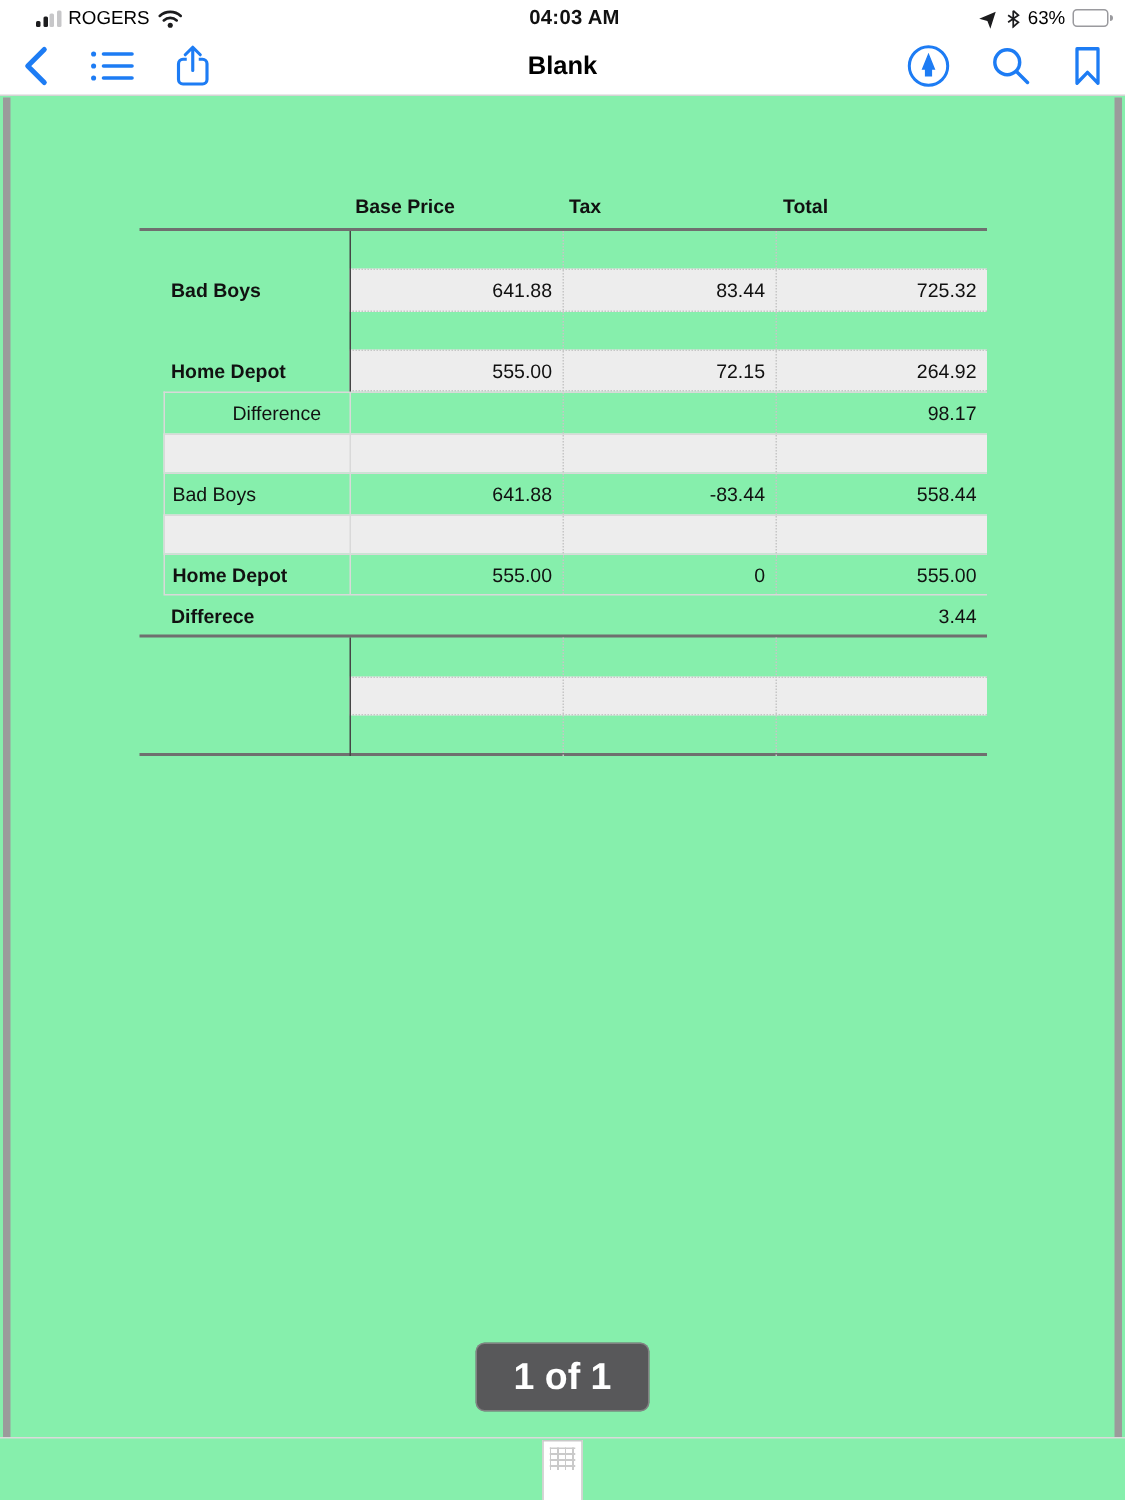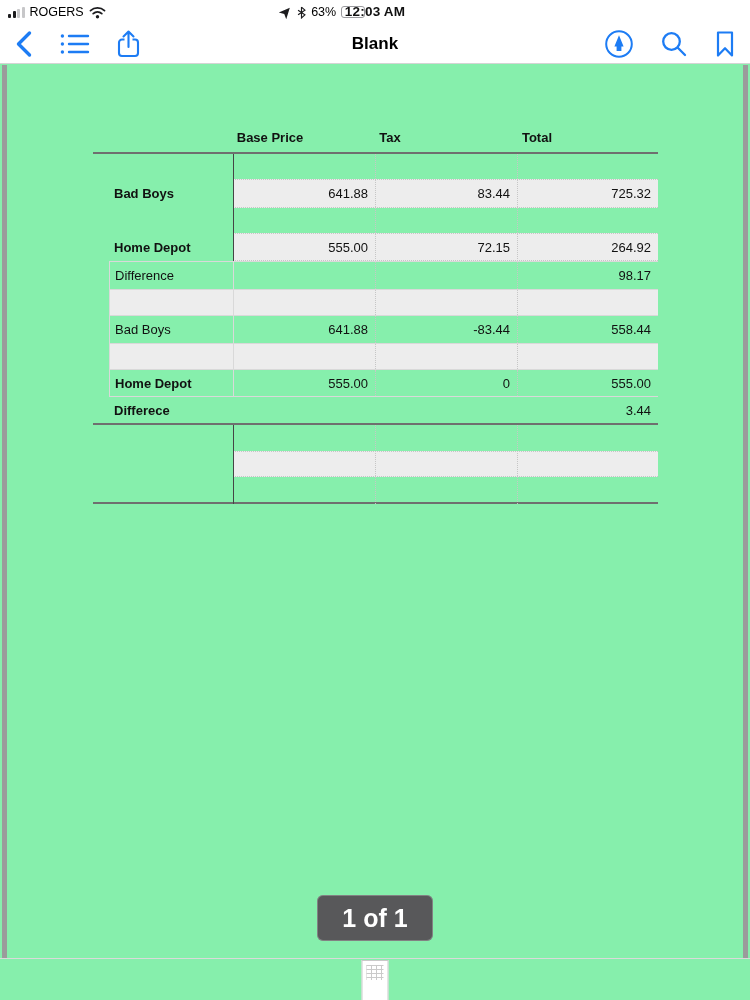--- a/index.html
+++ b/index.html
@@ -4,21 +4,21 @@
 <style>
   * { margin:0; padding:0; box-sizing:border-box; }
   html,body { width:750px; height:1000px; background:#fff; font-family:"Liberation Sans","DejaVu Sans",sans-serif; color:#111; overflow:hidden; }
 
   :root{
     --accent:#1d7cf4; --shade:#ededed; --dark-line:#6f6f6f; --dark-vline:#454545;
     --light-line:#d9d9d9; --dot-line:#c6c6c6; --pager-bg:#58585a;
   }
 
   
-  .status-bar{ height:22px; display:flex; align-items:center; justify-content:flex-start; padding:12px 8px; font-size:12px; }
+  .status-bar{ height:22px; display:flex; align-items:center; justify-content:space-between; padding:12px 8px; font-size:12px;margin-left:16px; }
   .sb-left,.sb-right{ display:flex; align-items:center; gap:5px; width:180px; }
   .sb-right{ justify-content:flex-end; }
   .sb-time{ font-size:13.5px; font-weight:700; letter-spacing:.2px; position:absolute; left:0; right:0; text-align:center; top:4px; }
   .sig{ display:flex; align-items:flex-end; gap:1.5px; height:11px; }
   .sig i{ width:3px; border-radius:1px; background:#c7c7c9; display:block; }
   .sig i:nth-child(1){ height:4px;  background:#1c1c1e; }
   .sig i:nth-child(2){ height:6.5px;background:#1c1c1e; }
   .sig i:nth-child(3){ height:8.5px; }
   .sig i:nth-child(4){ height:11px; }
   .carrier{ font-size:12.5px; color:#000; }
@@ -49,21 +49,21 @@
   .row{ display:flex; align-items:stretch;margin-left:16px; }
   .lc{ width:140px; display:flex; align-items:center; padding-left:5px; }
   .vals{ flex:1; display:flex; }
   .vc{ display:flex; align-items:center; justify-content:flex-end; padding-right:7px; }
   .vc.c1{ width:142px; } .vc.c2{ width:142px; } .vc.c3{ width:141px;text-align:right; }
   .b{ font-weight:700; }
   .shaded-vals{ background:var(--shade); border-top:1px dotted var(--dot-line); border-bottom:1px dotted var(--dot-line); }
   .shaded-row{ background:var(--shade); }
   
   .rA{ height:25px; } .rB{ height:29px; } .rC{ height:25px; } .rD{ height:28px; }
-  .rE{ height:28px; } .rF{ height:26px; } .rG{ height:28px; } .rH{ height:26px; }
+  .rE{ height:28px;padding-left:40px; } .rF{ height:26px; } .rG{ height:28px; } .rH{ height:26px; }
   .rI{ height:27px; } .rJ{ height:27px; }
   .rK{ height:26px; } .rL{ height:26px; } .rM{ height:25px; }
   .sec2{ border-top:1px solid var(--light-line); border-left:1px solid var(--light-line); }
   .sec2 .vals .vc.c1{ border-left:1px solid var(--light-line); }
   .sec2 .vals .vc.c2, .sec2 .vals .vc.c3{ border-left:1px dotted var(--dot-line); }
   .sec2.noin{ border-left:none; }
   .sec2.noin .vals .vc{ border-left:none !important; }
   
   .vline{ position:absolute; width:0; }
   .v-dark{ border-left:1.5px solid var(--dark-vline); }
@@ -93,21 +93,21 @@
         <i></i>
         <i></i>
       </span>
     <span class="carrier">ROGERS</span>
     <svg width="17" height="13" viewBox="0 0 17 13">
       <path d="M1.5 4.6 A10.5 10.5 0 0 1 15.5 4.6" fill="none" stroke="#1c1c1e" stroke-width="1.8" stroke-linecap="round"></path>
       <path d="M4.2 7.6 A6.5 6.5 0 0 1 12.8 7.6" fill="none" stroke="#1c1c1e" stroke-width="1.8" stroke-linecap="round"></path>
       <circle cx="8.5" cy="10.8" r="1.7" fill="#1c1c1e"></circle>
     </svg>
   </div>
-  <div class="sb-time">12:03 AM</div>
+  <div class="sb-time">04:03 AM</div>
   <div class="sb-right">
     <svg width="12" height="12" viewBox="0 0 12 12" style="transform:rotate(42deg);">
       <path d="M6 0.3 L11 11.2 L6 8.6 L1 11.2 Z" fill="#1c1c1e"></path>
     </svg>
     <svg width="9" height="13" viewBox="0 0 10 14">
       <path d="M5 1 L5 13 L8.8 9.6 L1.2 4.4 M5 1 L8.8 4.4 L1.2 9.6" fill="none" stroke="#1c1c1e" stroke-width="1.3"></path>
     </svg>
     <span class="pct">63%</span>
     <span class="batt">
       <span class="shell"><span class="fill"></span></span>

